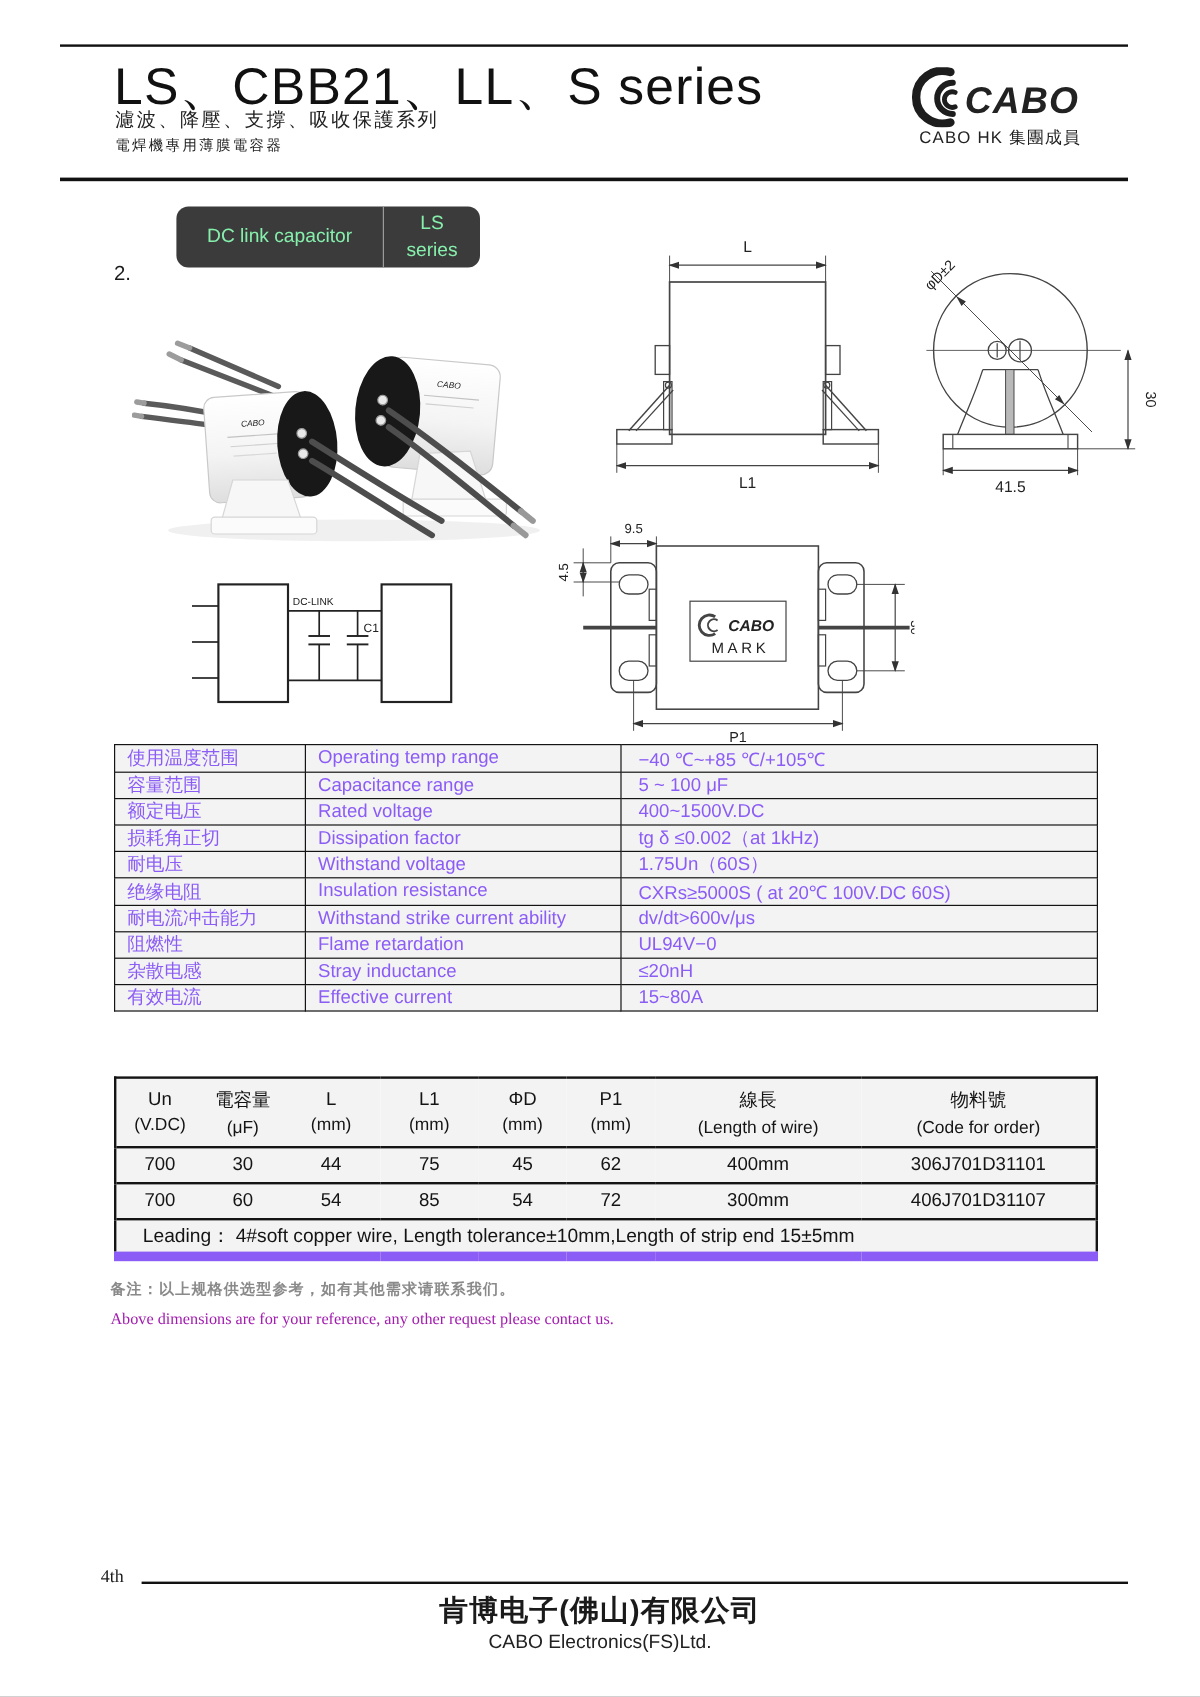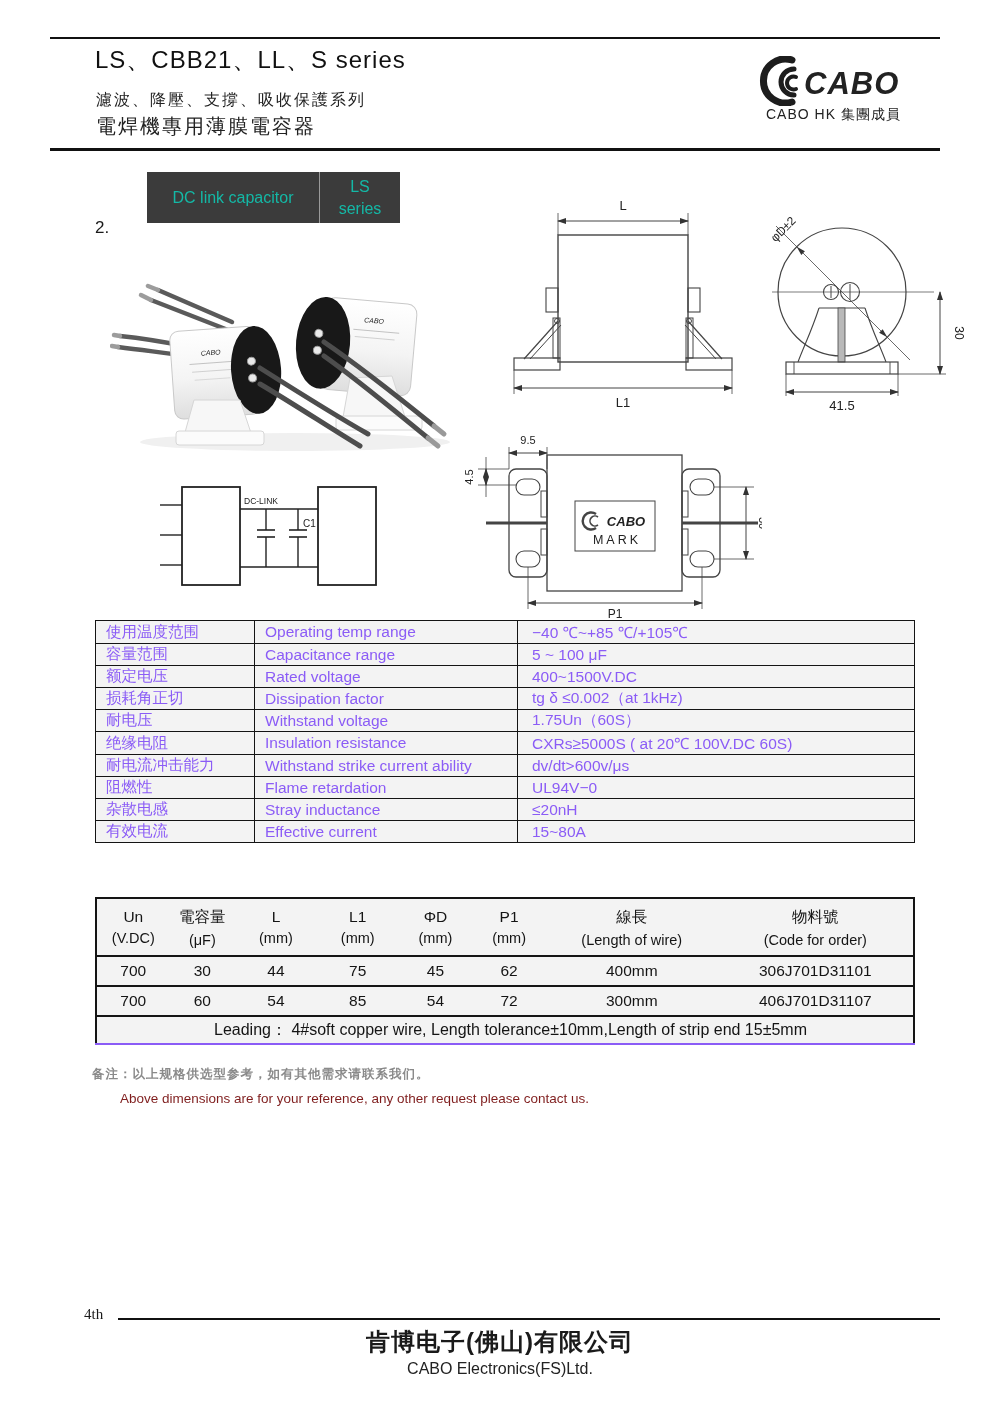--- a/index.html
+++ b/index.html
@@ -1,56 +1,56 @@
 <!DOCTYPE html>
 <html><head>
 <meta charset="utf-8">
 <style>
   html,body{margin:0;padding:0;background:#888;}
   .page{position:relative;width:1000px;height:1414px;margin:0 auto;background:#ffffff;
         font-family:"Liberation Sans",sans-serif;color:#1a1a1a;overflow:hidden;}
   .abs{position:absolute;}
   .hr{position:absolute;background:#111;}
   
-  .title{left:95px;top:44px;font-size:24px;letter-spacing:1px;color:#111;}
+  .title{left:95px;top:44px;font-size:43px;letter-spacing:1px;color:#111;}
   .sub1{left:96px;top:90px;font-size:16px;letter-spacing:2px;color:#222;font-family:Liberation Mono, monospace;}
-  .sub2{left:96px;top:113px;font-size:20px;letter-spacing:2px;color:#222;}
+  .sub2{left:96px;top:113px;font-size:12px;letter-spacing:2px;color:#222;}
   .logo-caption{left:766px;top:106px;font-size:14px;color:#222;letter-spacing:1px;}
   
-  .sec-label{left:147px;top:172px;width:253px;height:51px;background:#3b3b3b;color:#14b8a6;
-             display:flex;align-items:stretch;}
+  .sec-label{left:147px;top:172px;width:253px;height:51px;background:#3b3b3b;color:#86efac;
+             display:flex;align-items:stretch;border-radius:10px;}
   .sec-left{width:172px;display:flex;align-items:center;justify-content:center;font-size:16px;}
   .sec-div{width:1px;background:#9a9a9a;}
   .sec-right{flex:1;display:flex;flex-direction:column;align-items:center;justify-content:center;
              font-size:16px;line-height:22px;}
   .idx{left:95px;top:218px;font-size:17px;}
   
   table{border-collapse:collapse;}
   .spec{left:95px;top:620px;}
   .spec td{border:1.8px solid #141414;background:#f3f3f3;height:19.6px;font-size:15.5px;
            padding:0 0 0 10px;color:#8b5cf6;white-space:nowrap;}
   .spec .c-cn{width:148px;}
   .spec .c-en{width:252px;}
   .spec .c-val{width:382px;padding-left:14px;}
   .dim{left:95px;top:897px;width:820px;}
   .dim td{background:#f3f3f3;border-top:2px solid #141414;font-size:15.5px;text-align:center;
           color:#141414;white-space:nowrap;}
   .dim tr.hdr td{height:54px;border-top:2px solid #141414;}
   .dim tr.data td{height:26px;}
-  .dim tr.lead td{height:24px;text-align:center;padding-left:12px;font-size:16px;
-                  border-bottom:2px solid #8b5cf6;}
+  .dim tr.lead td{height:24px;text-align:left;padding-left:22px;font-size:16px;
+                  border-bottom:8px solid #8b5cf6;}
   .dim td:first-child{border-left:2px solid #141414;}
   .dim td:last-child{border-right:2px solid #141414;}
   .hdr-top{display:block;font-size:15.5px;}
   .hdr-sub{display:block;font-size:14.5px;margin-top:4px;}
   
   .note-cn{left:92px;top:1066px;font-family:"DejaVu Sans Mono",monospace;font-size:12.5px;
            color:#8a8a8a;letter-spacing:1px;font-weight:bold;}
-  .note-en{left:92px;top:1091px;font-family:Liberation Sans, sans-serif;font-size:13.5px;
-           color:#7f1d1d;margin-left:28px;}
+  .note-en{left:92px;top:1091px;font-family:Liberation Serif, serif;font-size:13.5px;
+           color:#a21caf;}
   
   .edition{left:84px;top:1306px;font-size:15px;font-family:"Liberation Serif",serif;}
   .fline{left:118px;top:1318px;width:822px;height:2px;}
   .company-cn{left:0;top:1326px;width:1000px;text-align:center;font-size:24px;font-weight:bold;
               letter-spacing:1px;}
   .company-en{left:0;top:1360px;width:1000px;text-align:center;font-size:16px;color:#222;}
   svg text{font-family:"Liberation Sans",sans-serif;fill:#222;}
 </style>
 </head>
 <body>

